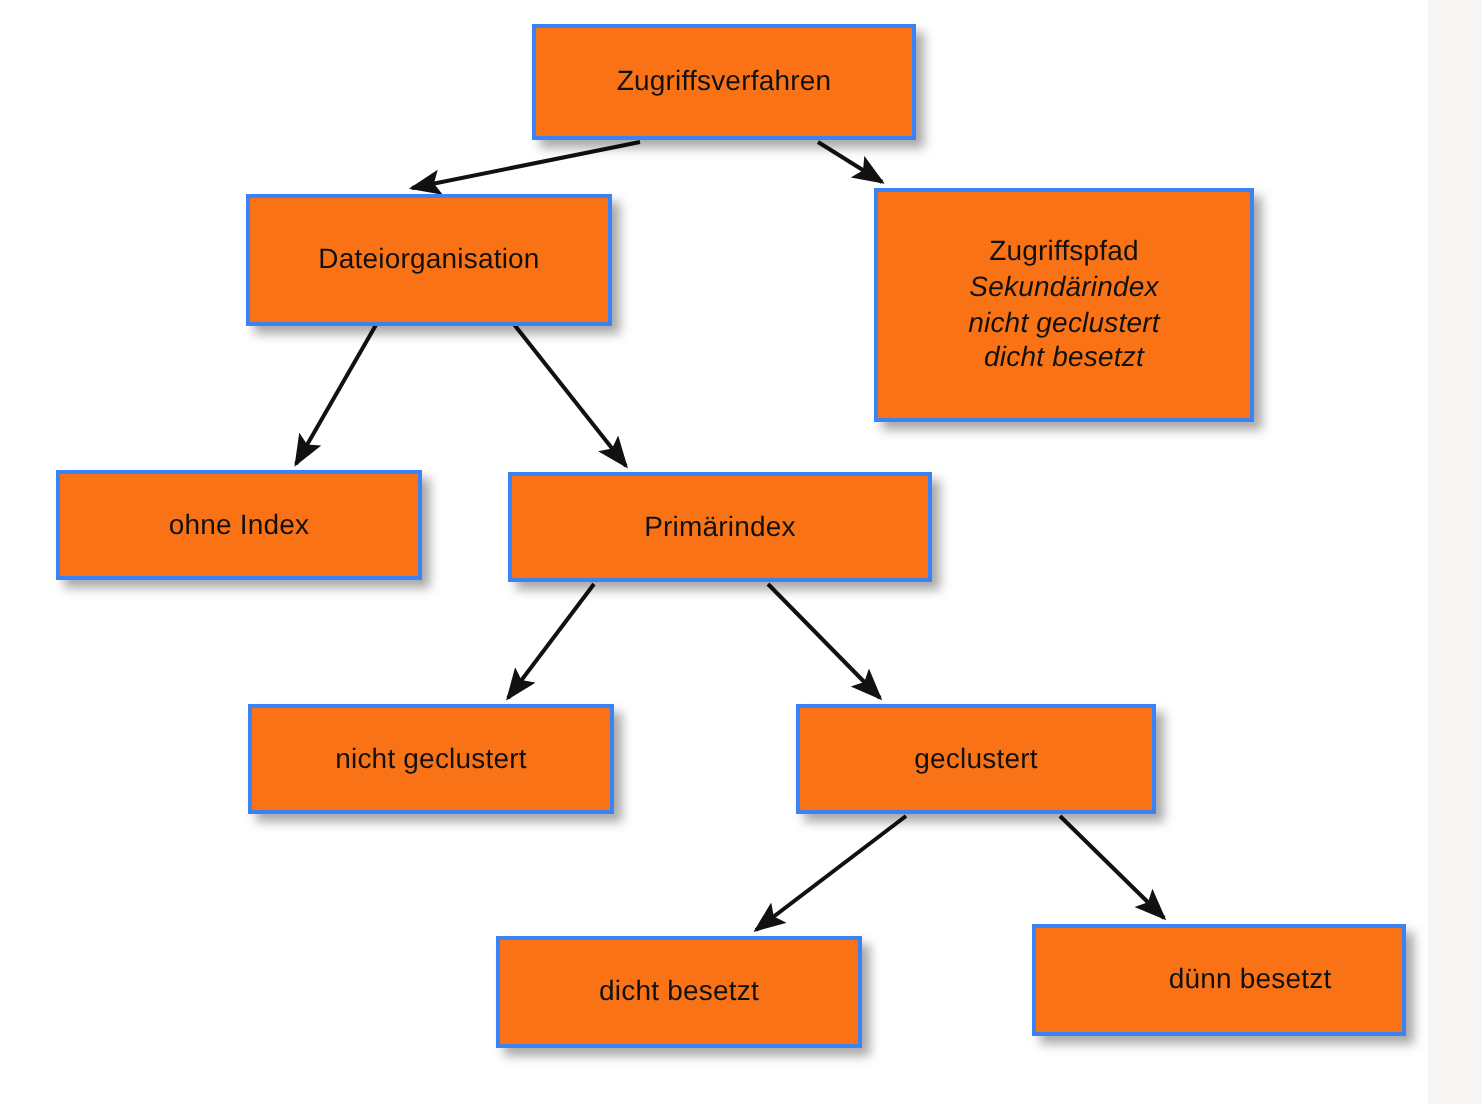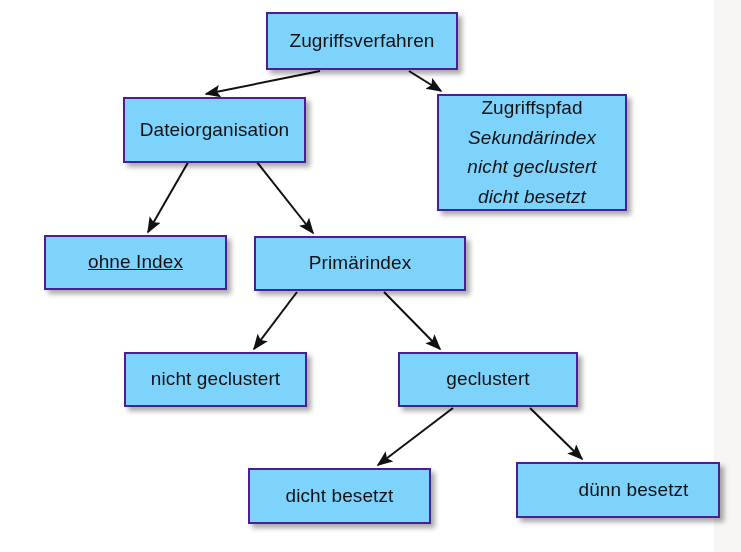--- a/index.html
+++ b/index.html
@@ -26,29 +26,29 @@
   #edges {
     position: absolute;
     top: 0;
     left: 0;
     width: 741px;
     height: 552px;
   }
   .node {
     position: absolute;
     box-sizing: border-box;
-    background: #7dd3fc;
-    border: 2px solid #4c1d95;
+    background: #f97316;
+    border: 2px solid #3b82f6;
     box-shadow: 4px 4px 5px rgba(0,0,0,0.34);
     display: flex;
     flex-direction: column;
     align-items: center;
     justify-content: center;
     color: #111111;
-    font-size: 19px;
+    font-size: 14px;
     line-height: 1.28;
     text-align: center;
     letter-spacing: 0.1px;
   }
   .node .line-italic {
     font-style: italic;
   }
   .node .line-plain {
     font-style: normal;
   }
@@ -78,39 +78,39 @@
       </g>
   </svg>
 
   <div id="nodes-layer">
       <div class="node" style="left: 266px; top: 12px; width: 192px; height: 58px;">
         <span class="line-plain">Zugriffsverfahren</span>
       </div>
       <div class="node" style="left: 123px; top: 97px; width: 183px; height: 66px;">
         <span class="line-plain">Dateiorganisation</span>
       </div>
-      <div class="node" style="left: 437px; top: 94px; width: 190px; height: 117px; justify-content: space-between;">
+      <div class="node" style="left: 437px; top: 94px; width: 190px; height: 117px;">
         <span class="line-plain">Zugriffspfad</span>
         <span class="line-italic">Sekundärindex</span>
         <span class="line-italic">nicht geclustert</span>
         <span class="line-italic">dicht besetzt</span>
       </div>
-      <div class="node" style="left: 44px; top: 235px; width: 183px; height: 55px; text-decoration: underline;">
+      <div class="node" style="left: 28px; top: 235px; width: 183px; height: 55px;">
         <span class="line-plain">ohne Index</span>
       </div>
       <div class="node" style="left: 254px; top: 236px; width: 212px; height: 55px;">
         <span class="line-plain">Primärindex</span>
       </div>
       <div class="node" style="left: 124px; top: 352px; width: 183px; height: 55px;">
         <span class="line-plain">nicht geclustert</span>
       </div>
       <div class="node" style="left: 398px; top: 352px; width: 180px; height: 55px; text-align: center;">
         <span class="line-plain">geclustert</span>
       </div>
       <div class="node" style="left: 248px; top: 468px; width: 183px; height: 56px;">
         <span class="line-plain">dicht besetzt</span>
       </div>
-      <div class="node" style="left: 516px; top: 462px; width: 204px; height: 56px; padding-left: 31px;">
+      <div class="node" style="left: 516px; top: 462px; width: 187px; height: 56px; padding-left: 31px;">
         <span class="line-plain">dünn besetzt</span>
       </div>
     </div>
 
 </div>
 
 </body></html>

